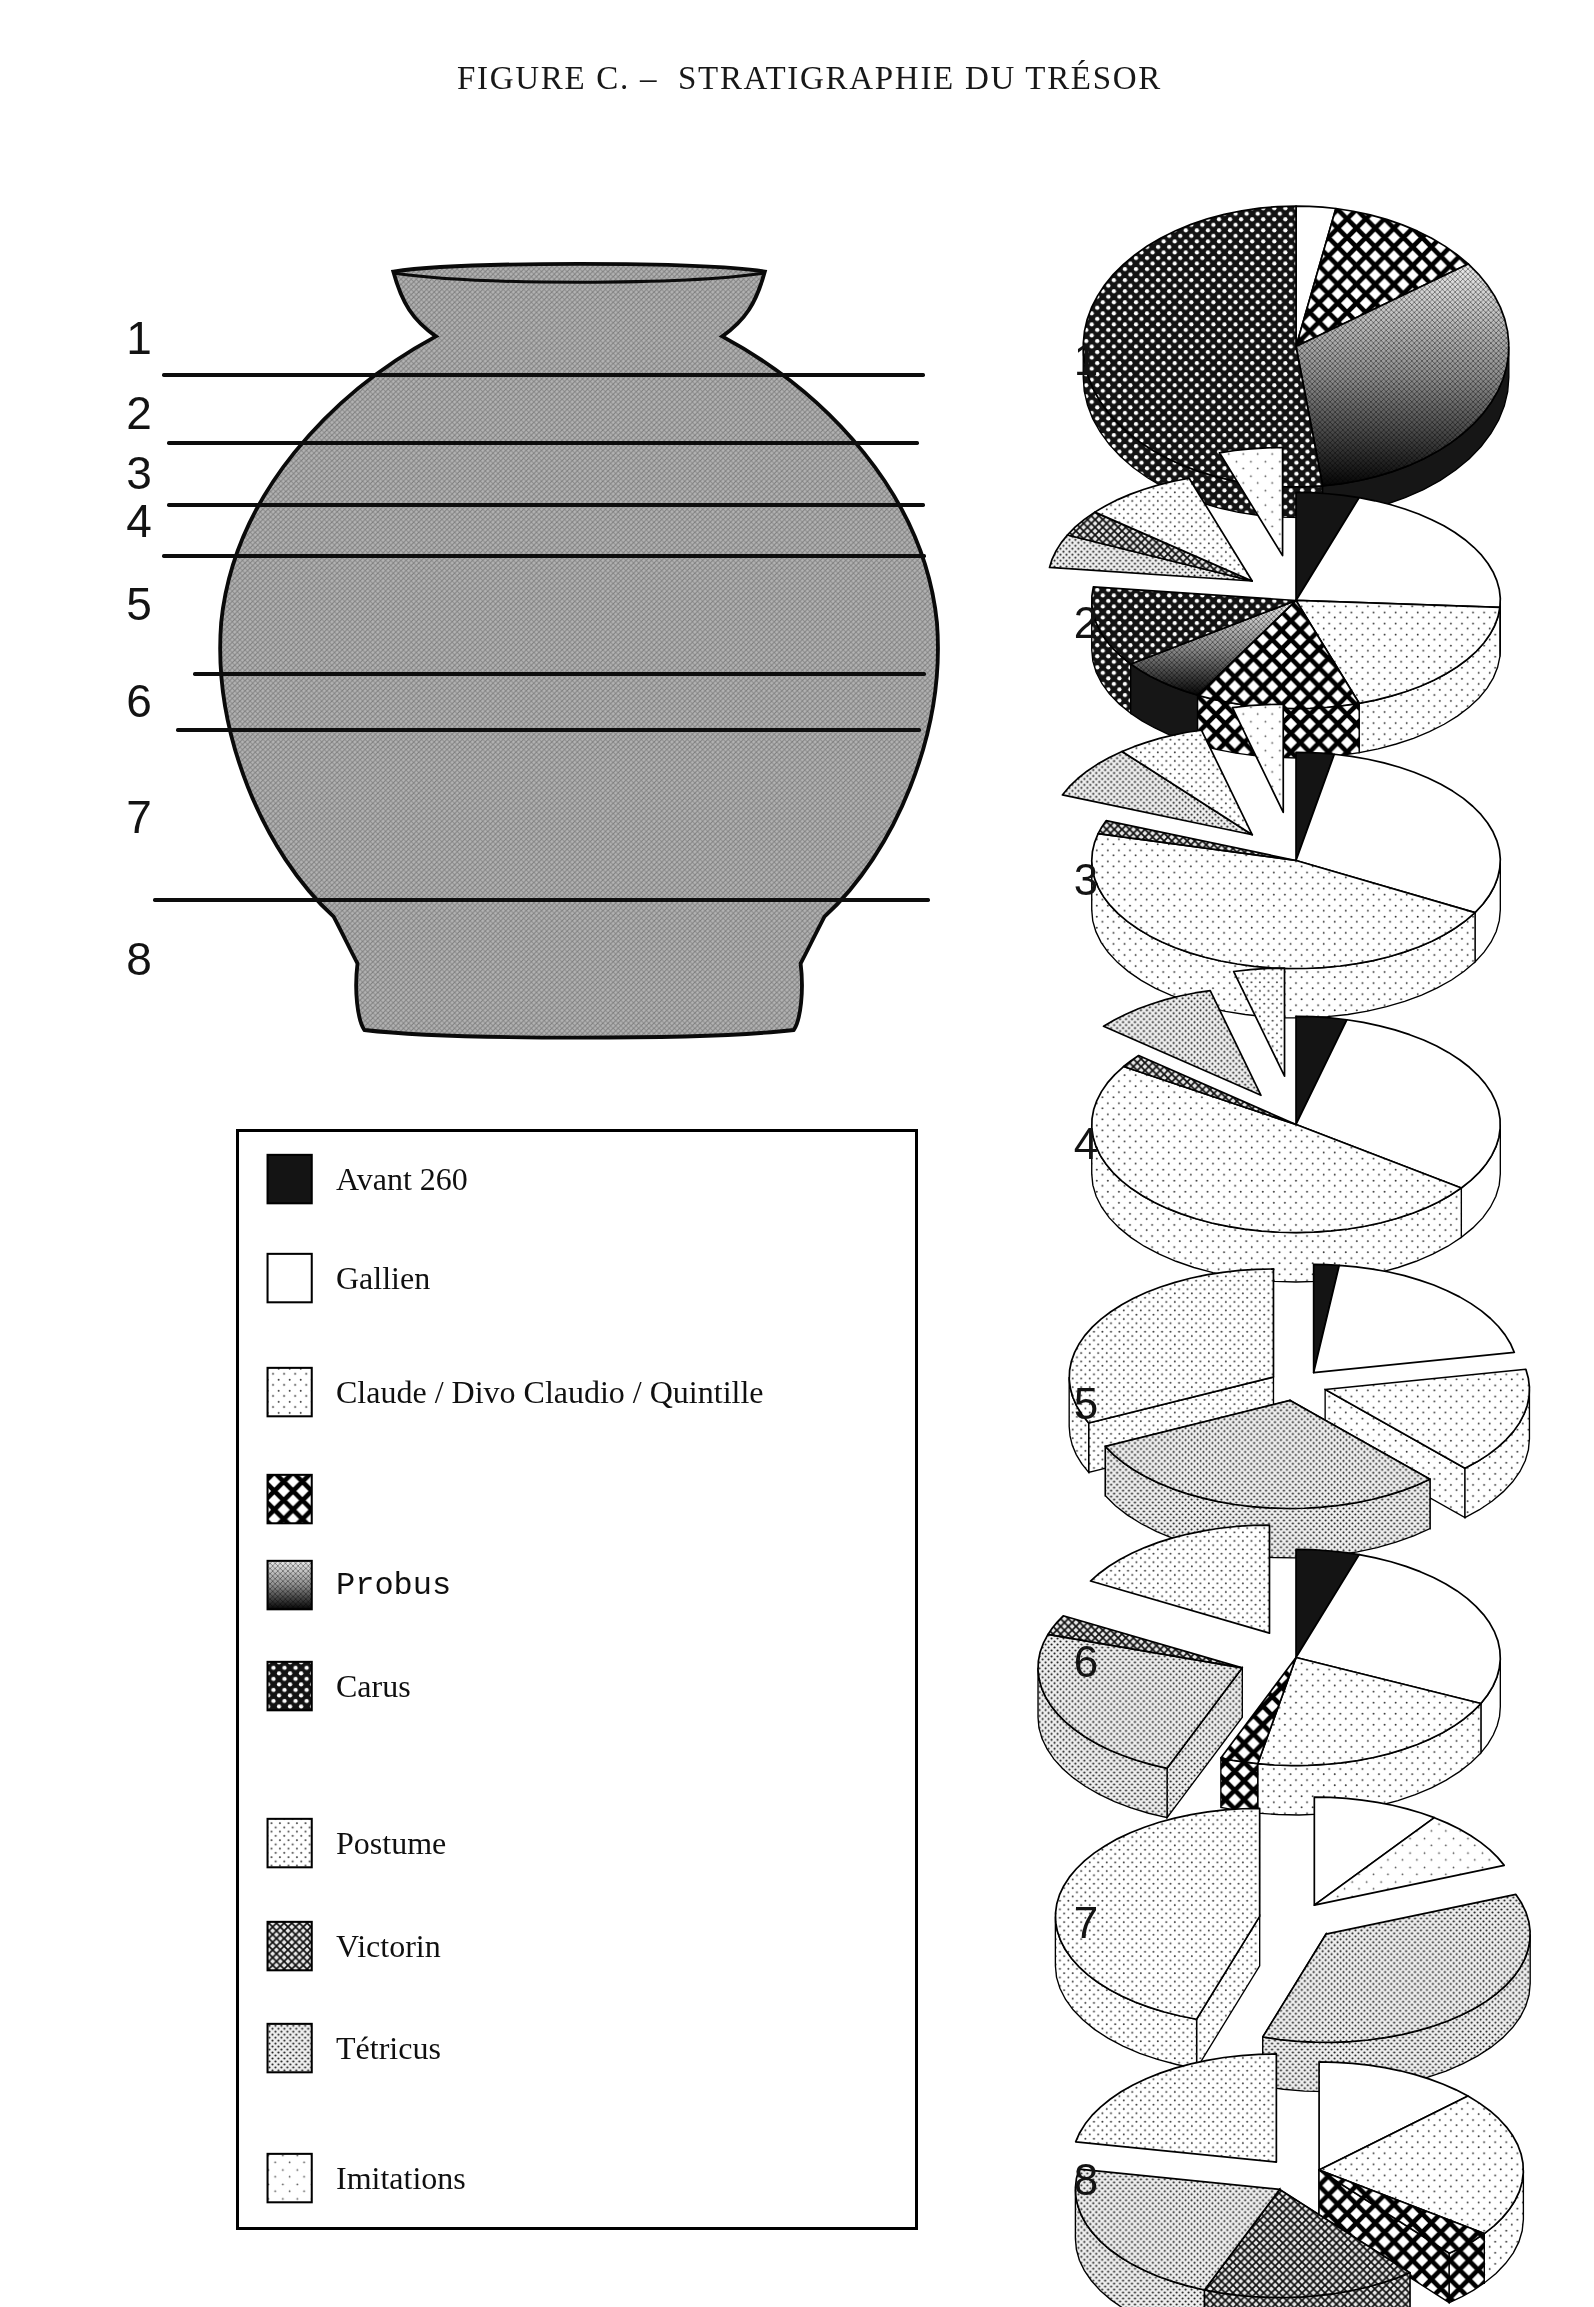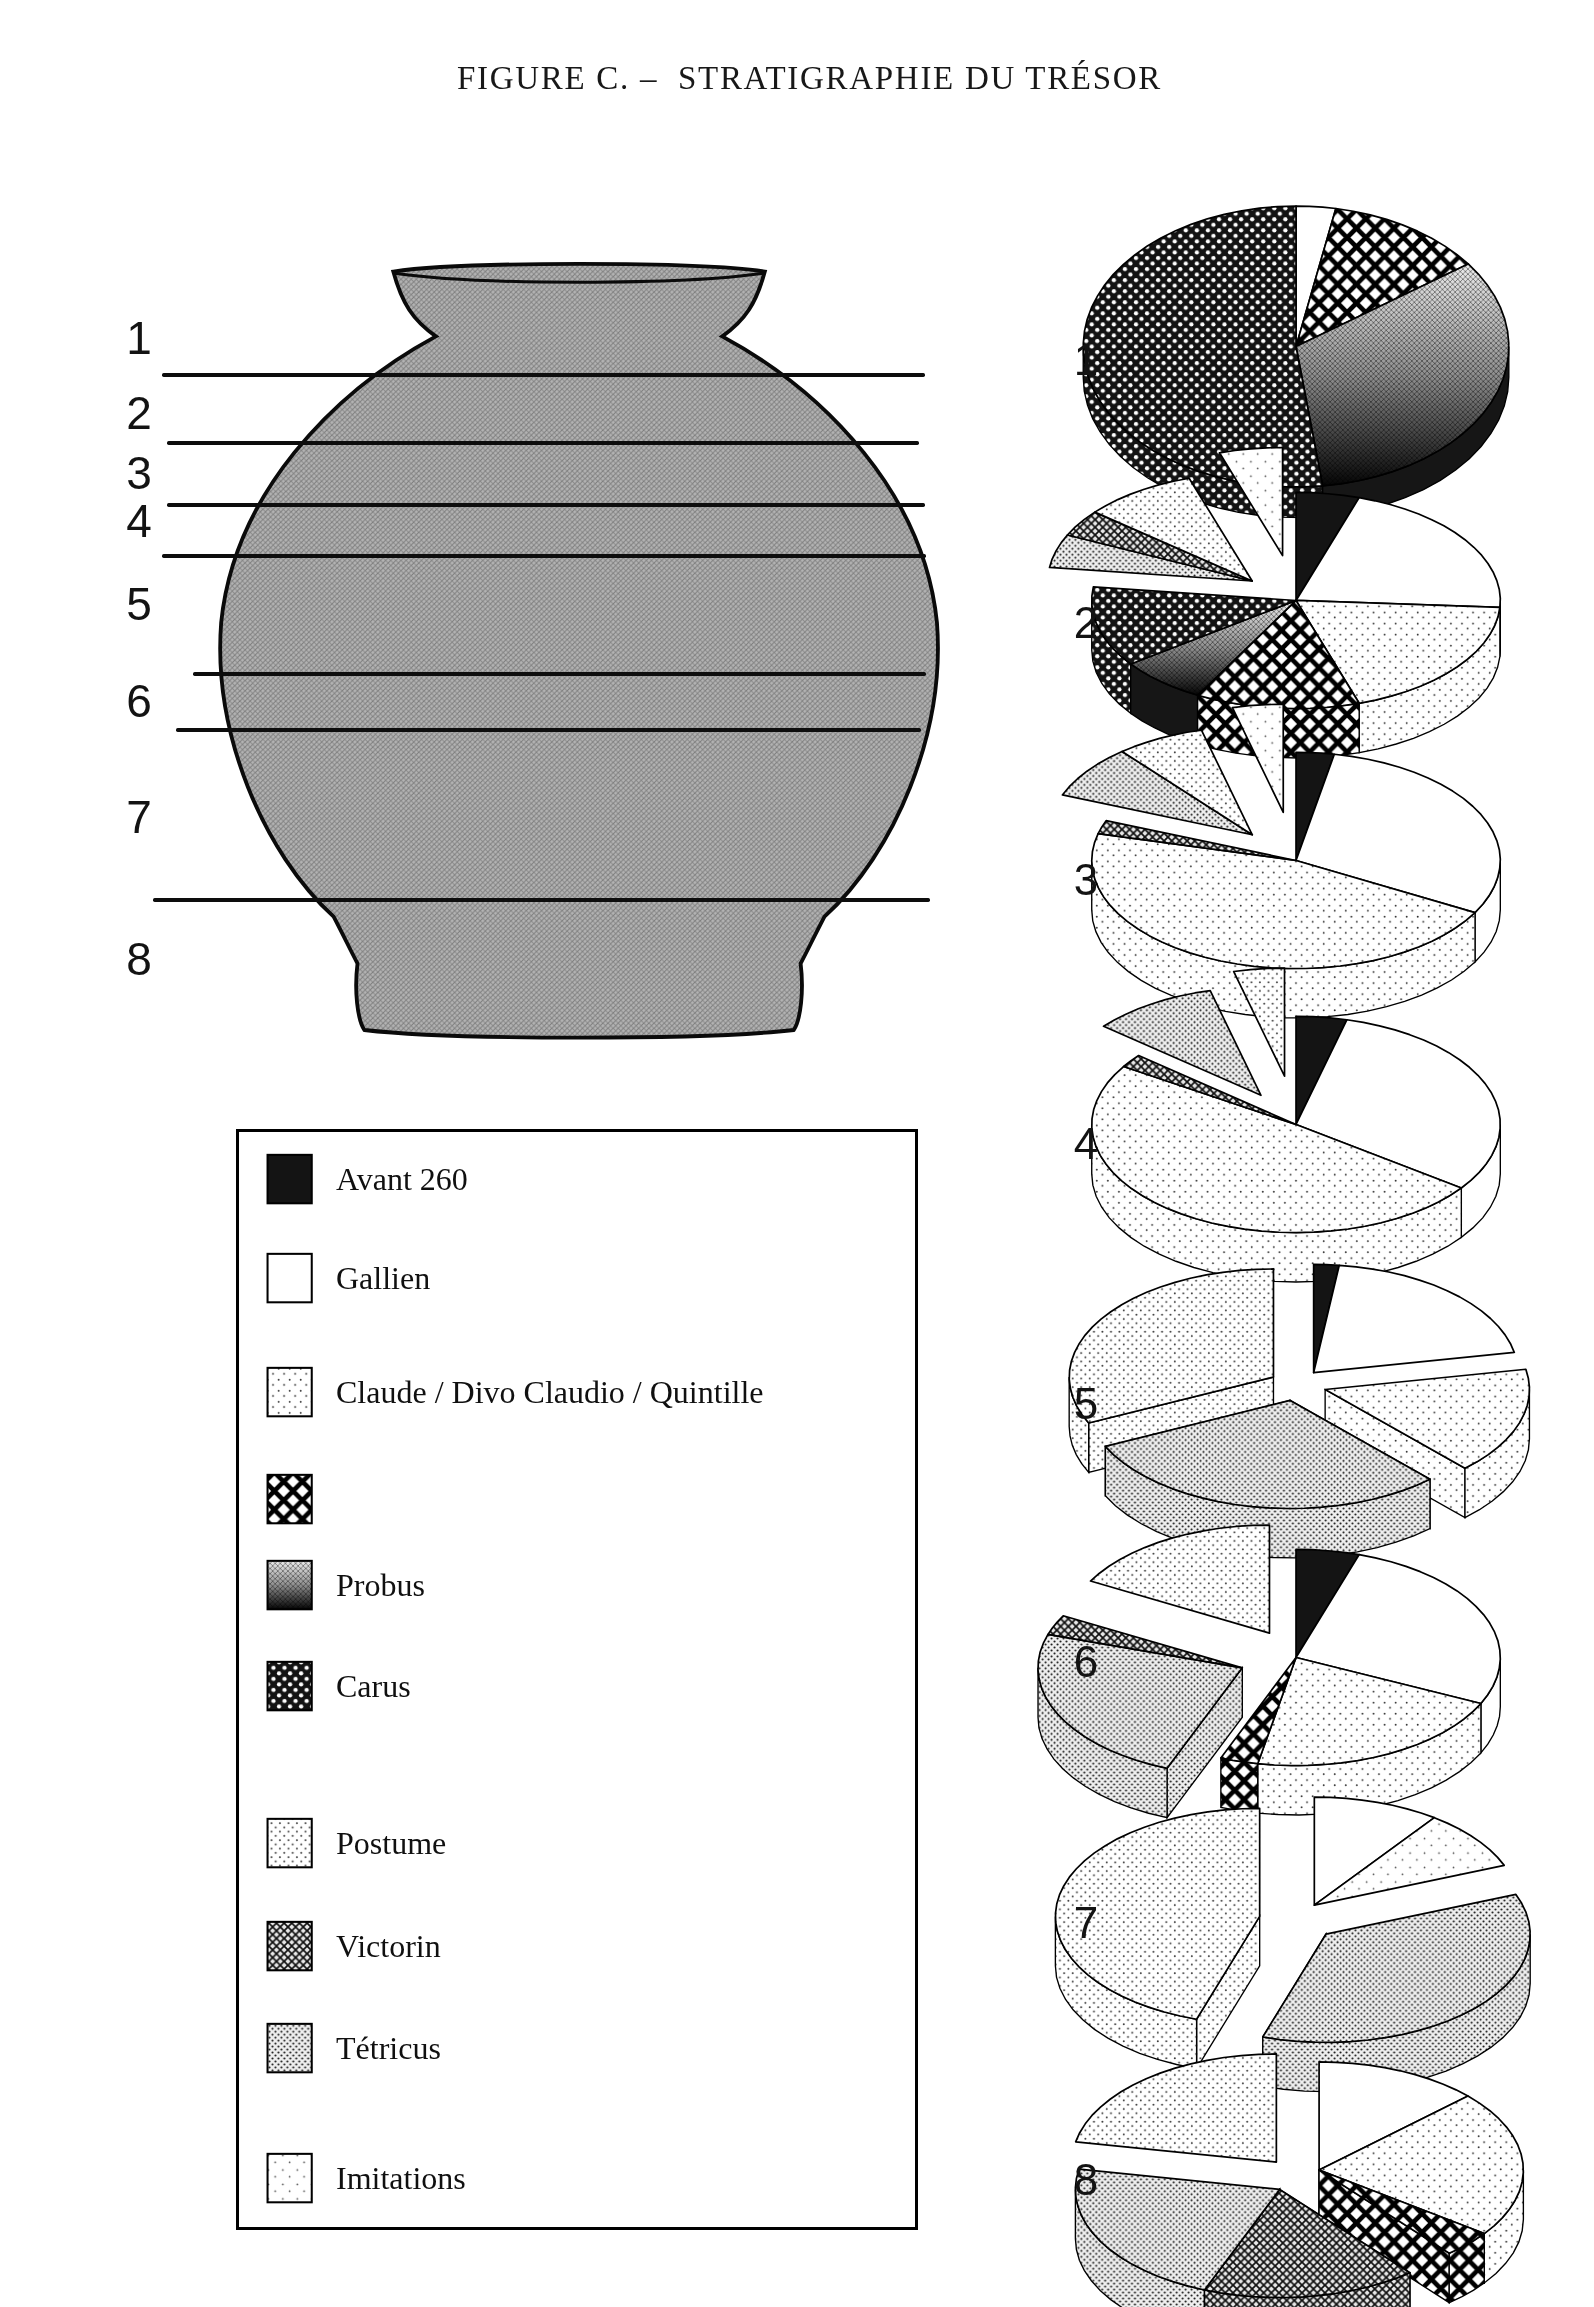--- a/index.html
+++ b/index.html
@@ -274,21 +274,21 @@
               <circle cx="10" cy="10" r="2.5" fill="#ffffff"></circle>
             </pattern>
             <pattern id="phatch-L3" width="6" height="6" patternUnits="userSpaceOnUse">
               <path d="M0,6 L6,0" stroke="#000" stroke-width="0.9"></path>
               <path d="M0,0 L6,6" stroke="#000" stroke-width="0.9"></path>
             </pattern>
           </defs>
           <rect x="3" y="3" width="52" height="57" fill="url(#atf-L3)" stroke="#000" stroke-width="2.4"></rect>
         </svg>
       </div>
-      <div class="lrow" style="top: 426px;">
+      <div class="lrow" style="top: 426px; font-family: Liberation Mono, monospace;">
         <svg width="51" height="55" viewBox="0 0 60 64">
           <defs>
             <linearGradient id="gp-L4" x1="0" y1="0" x2="0" y2="1">
               <stop offset="0" stop-color="#ececec"></stop>
               <stop offset="0.5" stop-color="#8f8f8f"></stop>
               <stop offset="1" stop-color="#050505"></stop>
             </linearGradient>
             <pattern id="claude-L4" width="13" height="13" patternUnits="userSpaceOnUse">
               <rect width="13" height="13" fill="#ffffff"></rect>
               <circle cx="3" cy="4" r="1.1" fill="#2e2e2e"></circle>

